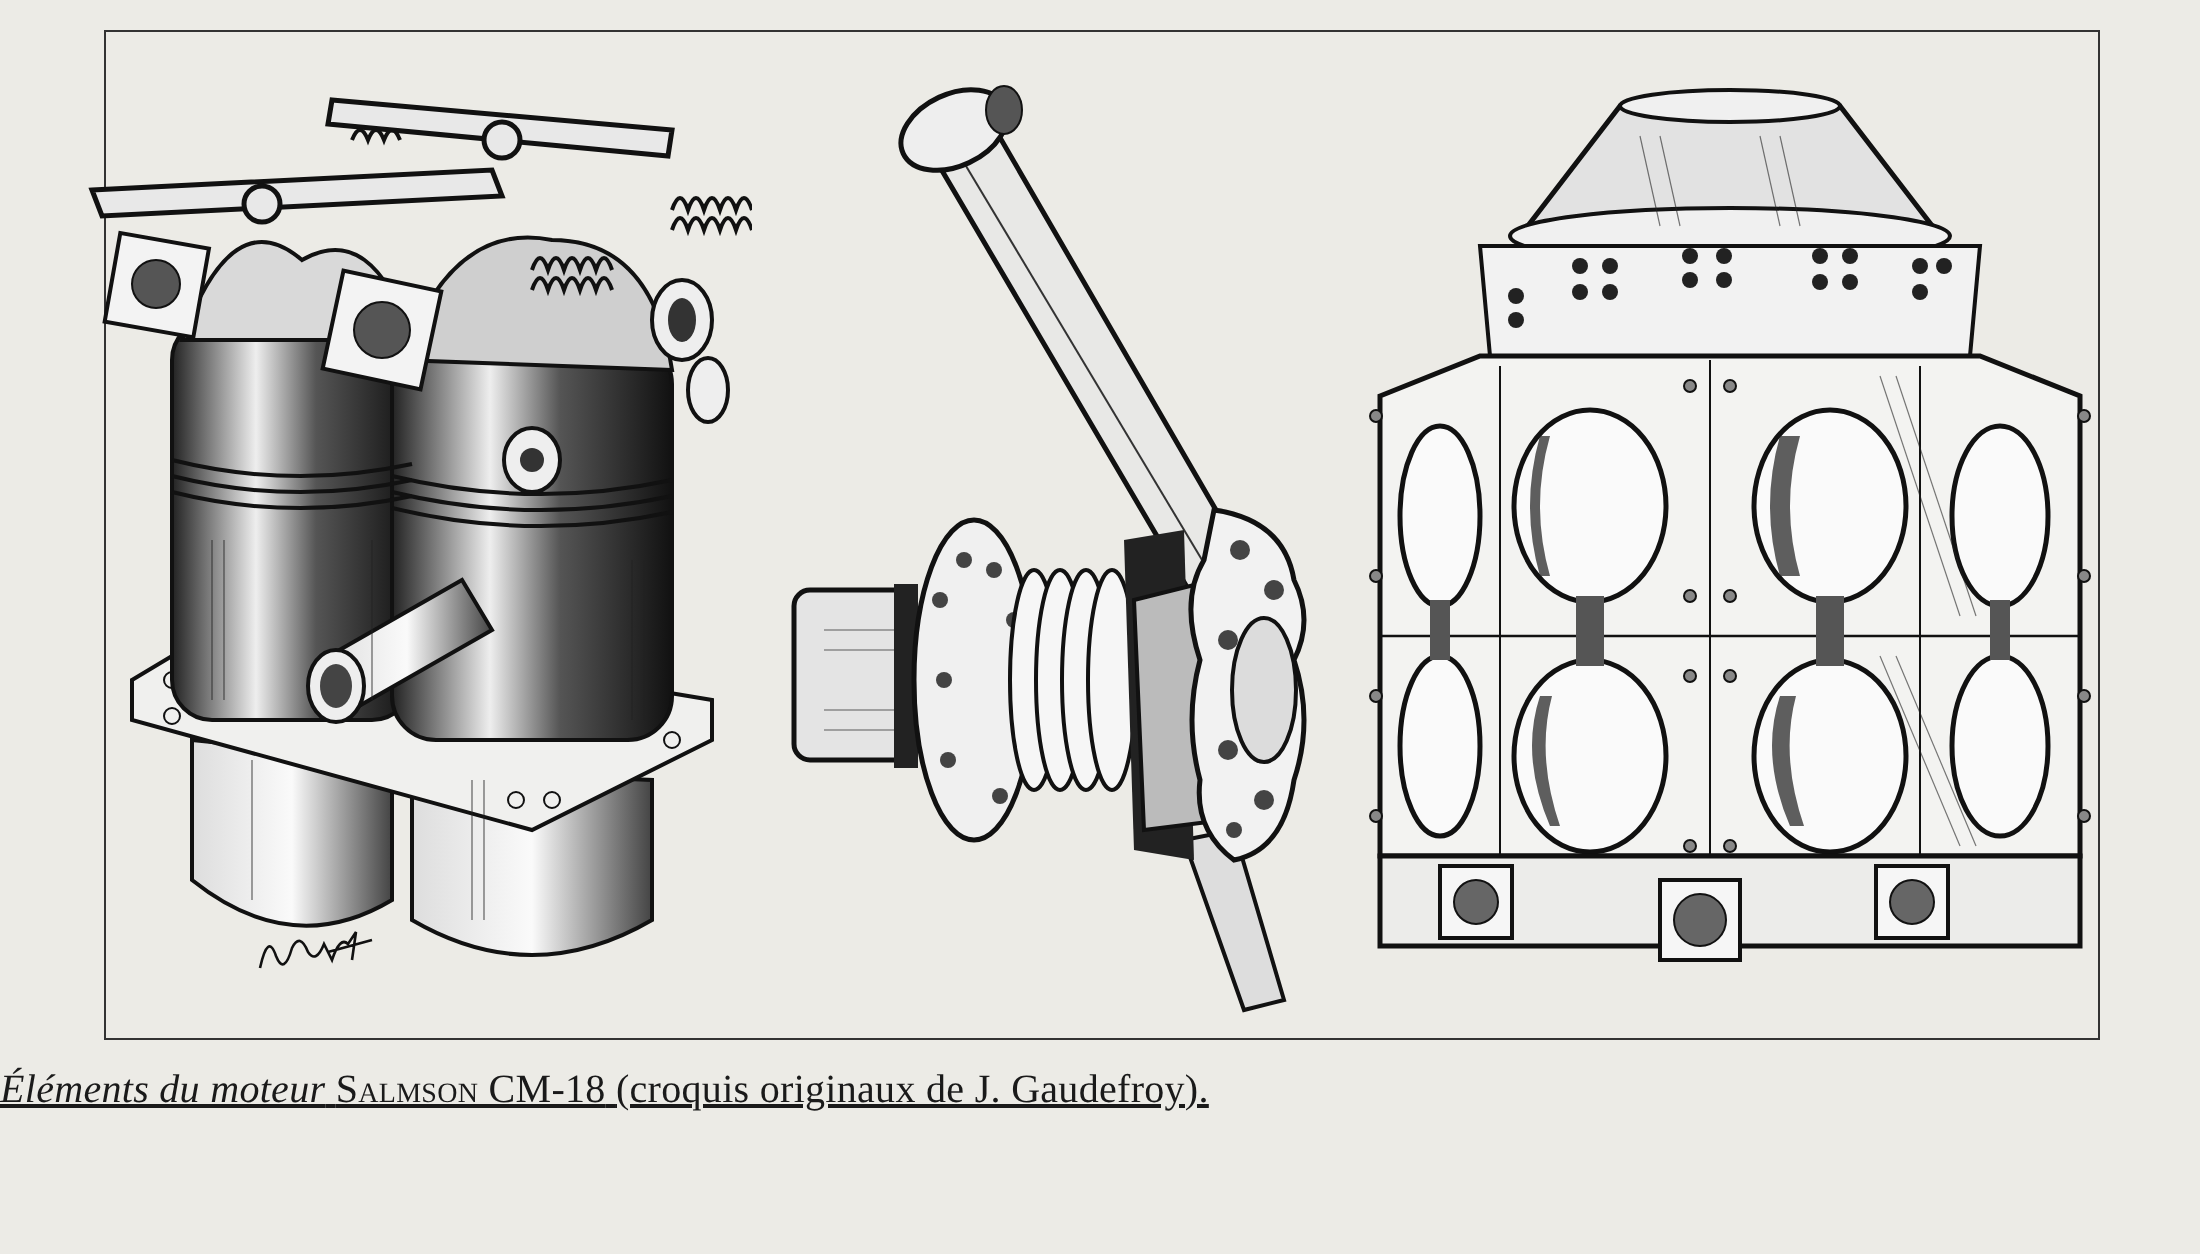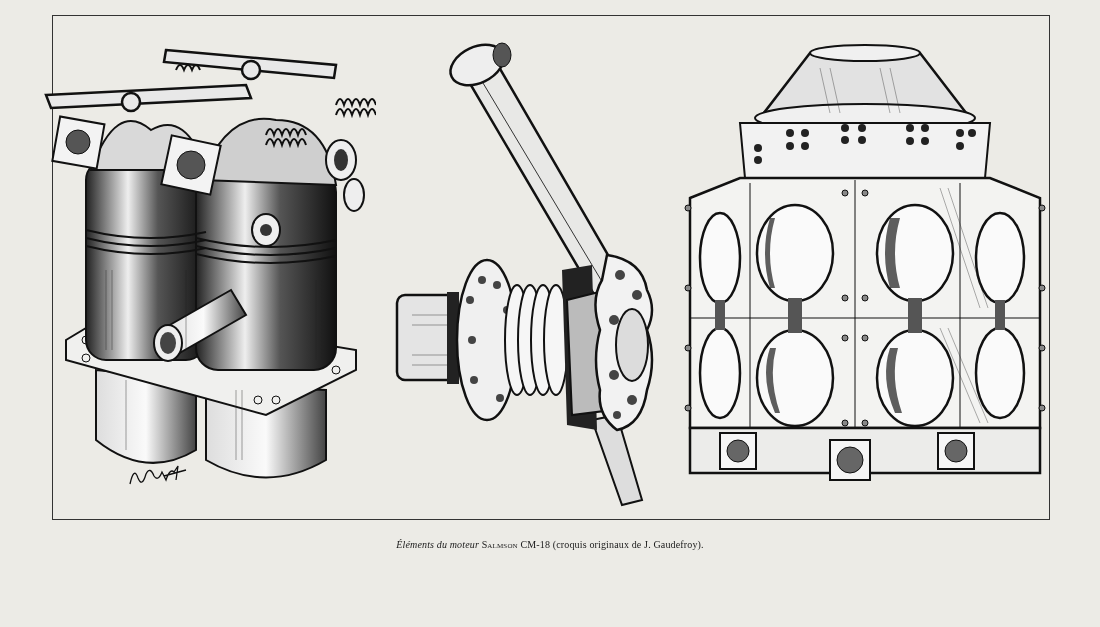--- a/index.html
+++ b/index.html
@@ -18,22 +18,23 @@
     box-sizing: border-box;
   }
   .illus { position: absolute; }
   .illus svg { width: 100%; height: 100%; display: block; }
   #cyl { left: 36px; top: 40px; width: 340px; height: 450px; }
   #rod { left: 392px; top: 30px; width: 290px; height: 480px; }
   #crank { left: 680px; top: 28px; width: 370px; height: 475px; }
   .signature { position: absolute; left: 128px; top: 462px; width: 60px; height: 28px; }
   .caption {
     position: absolute; left: 0; top: 536px; width: 1100px;
-    text-align: center; font-size: 10px; line-height: 18px;
+    font-size: 20px; line-height: 18px;
     letter-spacing: 0.15px;
+    text-decoration: underline;
   }
   .caption .title-line { display: block; }
   .caption .title-it { font-style: italic; }
   .caption .sc { font-variant: small-caps; }
   .caption .body-line { display: block; }
   .bleed-text {
     position: absolute; left: 0; top: 612px; width: 1100px; height: 15px;
     overflow: hidden; color: #555; font-size: 14px; white-space: nowrap;
     opacity: .55; letter-spacing: 2px;
   }

